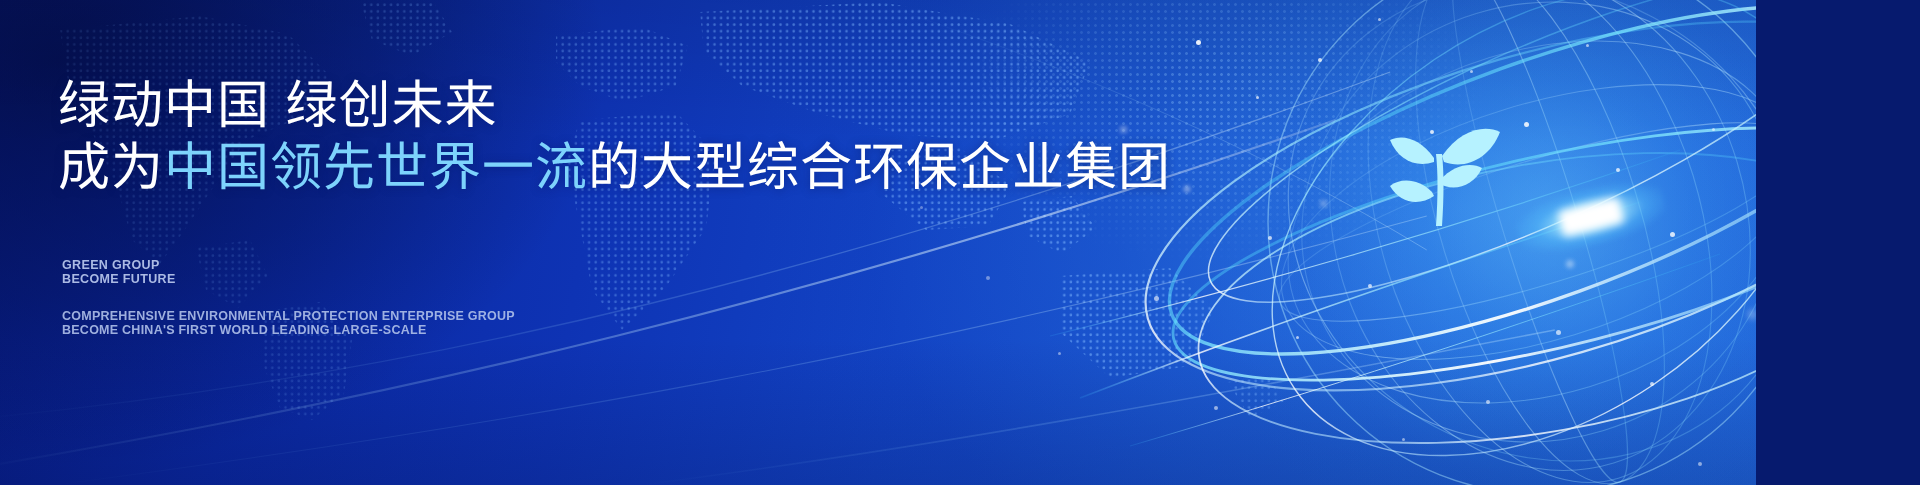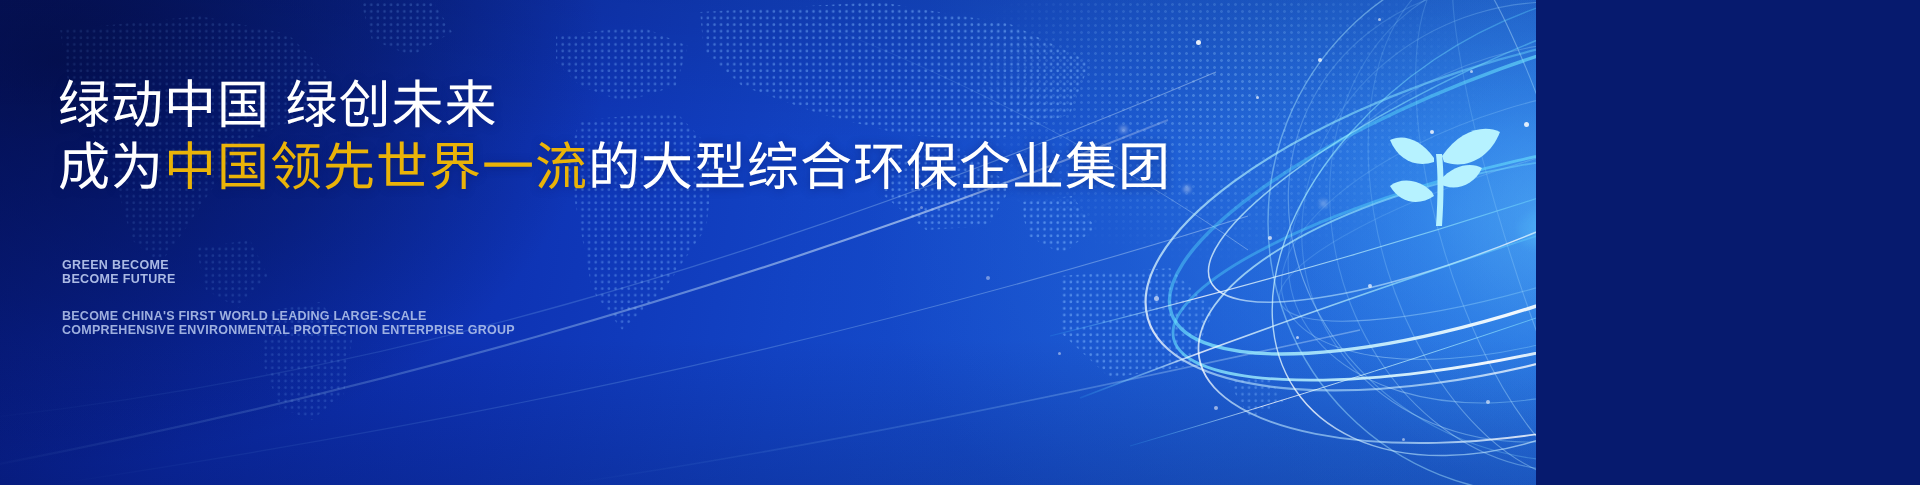--- a/index.html
+++ b/index.html
@@ -7,21 +7,21 @@
     margin: 0;
     padding: 0;
     background: #061a6e;
   }
   body {
     font-family: "Liberation Sans", "DejaVu Sans", sans-serif;
   }
 
   .banner {
     position: relative;
-    width: 1536px;
+    width: 1756px;
     height: 485px;
     overflow: hidden;
     background: #0a2aa0;
   }
 
   
   .bg-base {
     position: absolute;
     inset: 0;
     background:
@@ -176,21 +176,21 @@
     color: #ffffff;
     font-size: 52px;
     line-height: 62px;
     letter-spacing: 1px;
     font-weight: 400;
     white-space: nowrap;
     text-shadow: 0 1px 10px rgba(0,20,90,0.45);
   }
   .headline .l1 { display: block; }
   .headline .l2 { display: block; }
-  .accent { color: #eab308; }
+  .accent { color: #7dd3fc; }
 
   .tagline {
     position: absolute;
     left: 4px;
     top: 258px;
     color: #b9c8ee;
     font-size: 12.5px;
     line-height: 14px;
     font-weight: bold;
     letter-spacing: 0.35px;
@@ -404,24 +404,24 @@
   </div>
 
   <div class="copy">
 
     <div class="headline">
       <span class="l1">绿动中国 绿创未来</span>
       <span class="l2"><span>成为</span><span class="accent">中国领先世界一流</span><span>的大型综合环保企业集团</span></span>
     </div>
 
     <div class="tagline">
-      <span>GREEN BECOME</span>
+      <span>GREEN GROUP</span>
       <span>BECOME FUTURE</span>
     </div>
 
     <div class="subline">
+      <span>COMPREHENSIVE ENVIRONMENTAL PROTECTION ENTERPRISE GROUP</span>
       <span>BECOME CHINA'S FIRST WORLD LEADING LARGE-SCALE</span>
-      <span>COMPREHENSIVE ENVIRONMENTAL PROTECTION ENTERPRISE GROUP</span>
     </div>
 
   </div>
 
 </div>
 
 </body></html>

